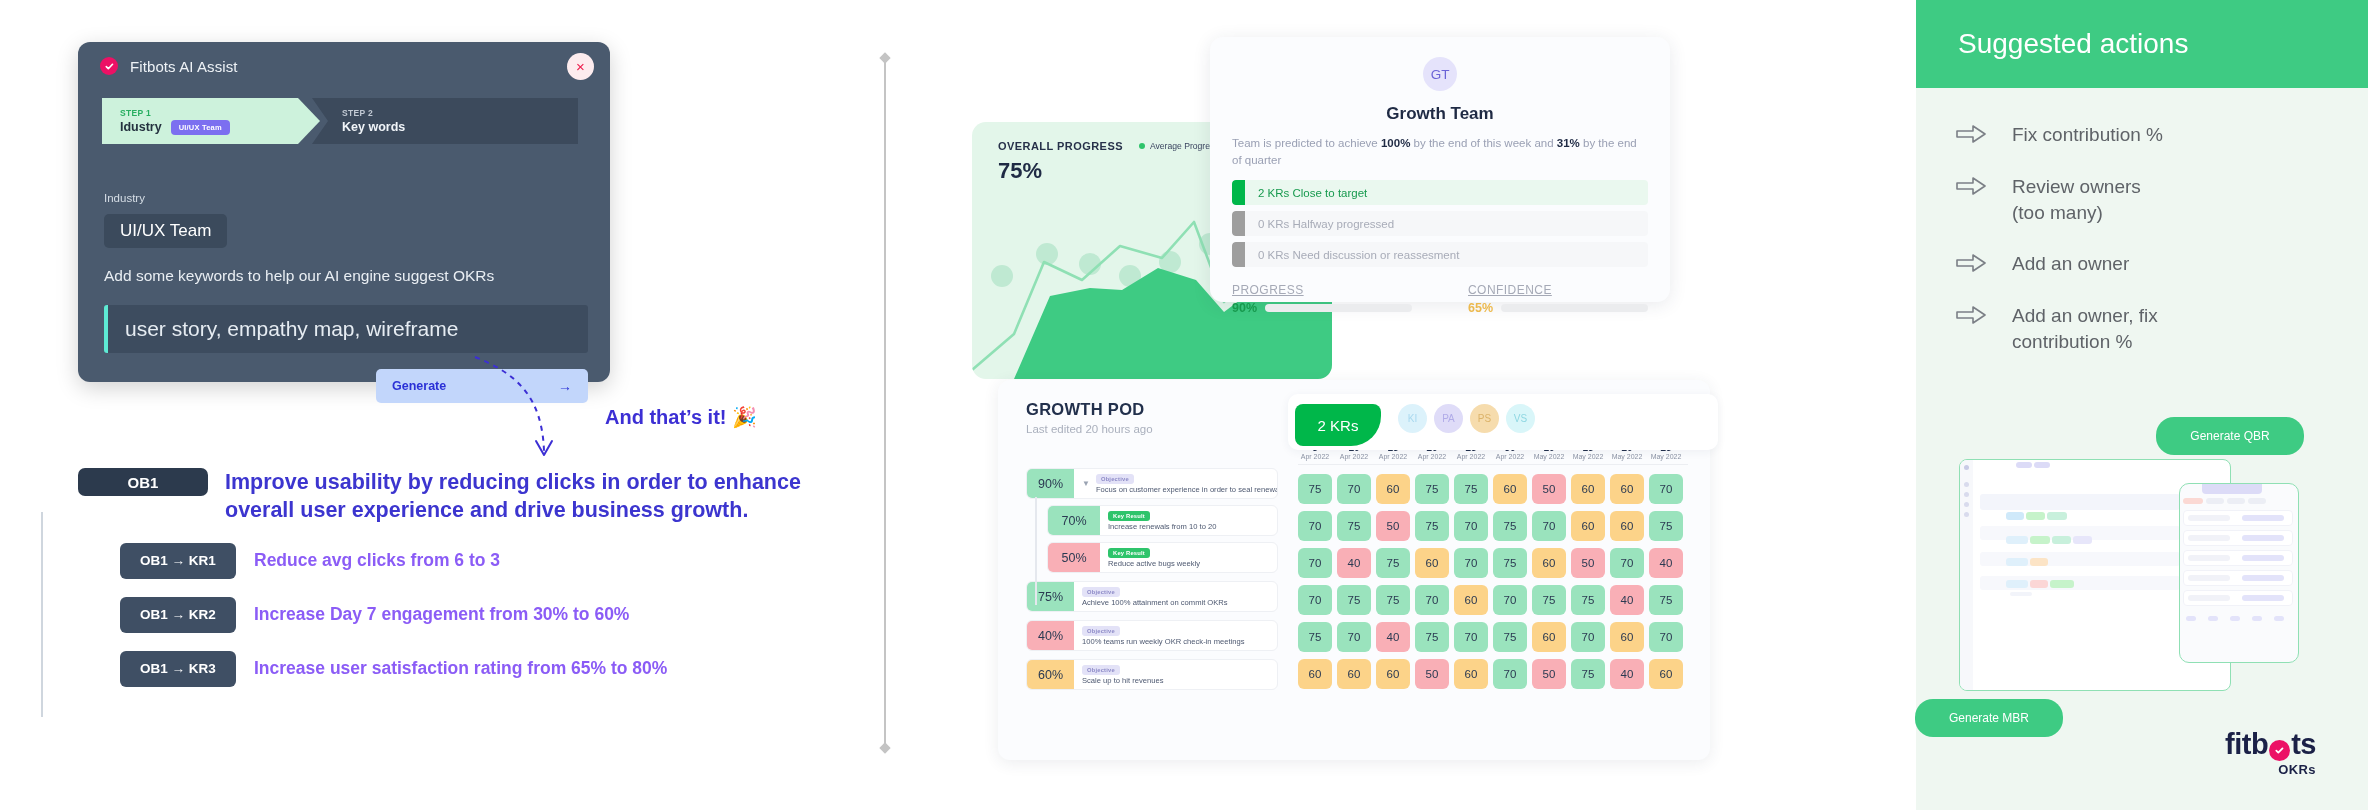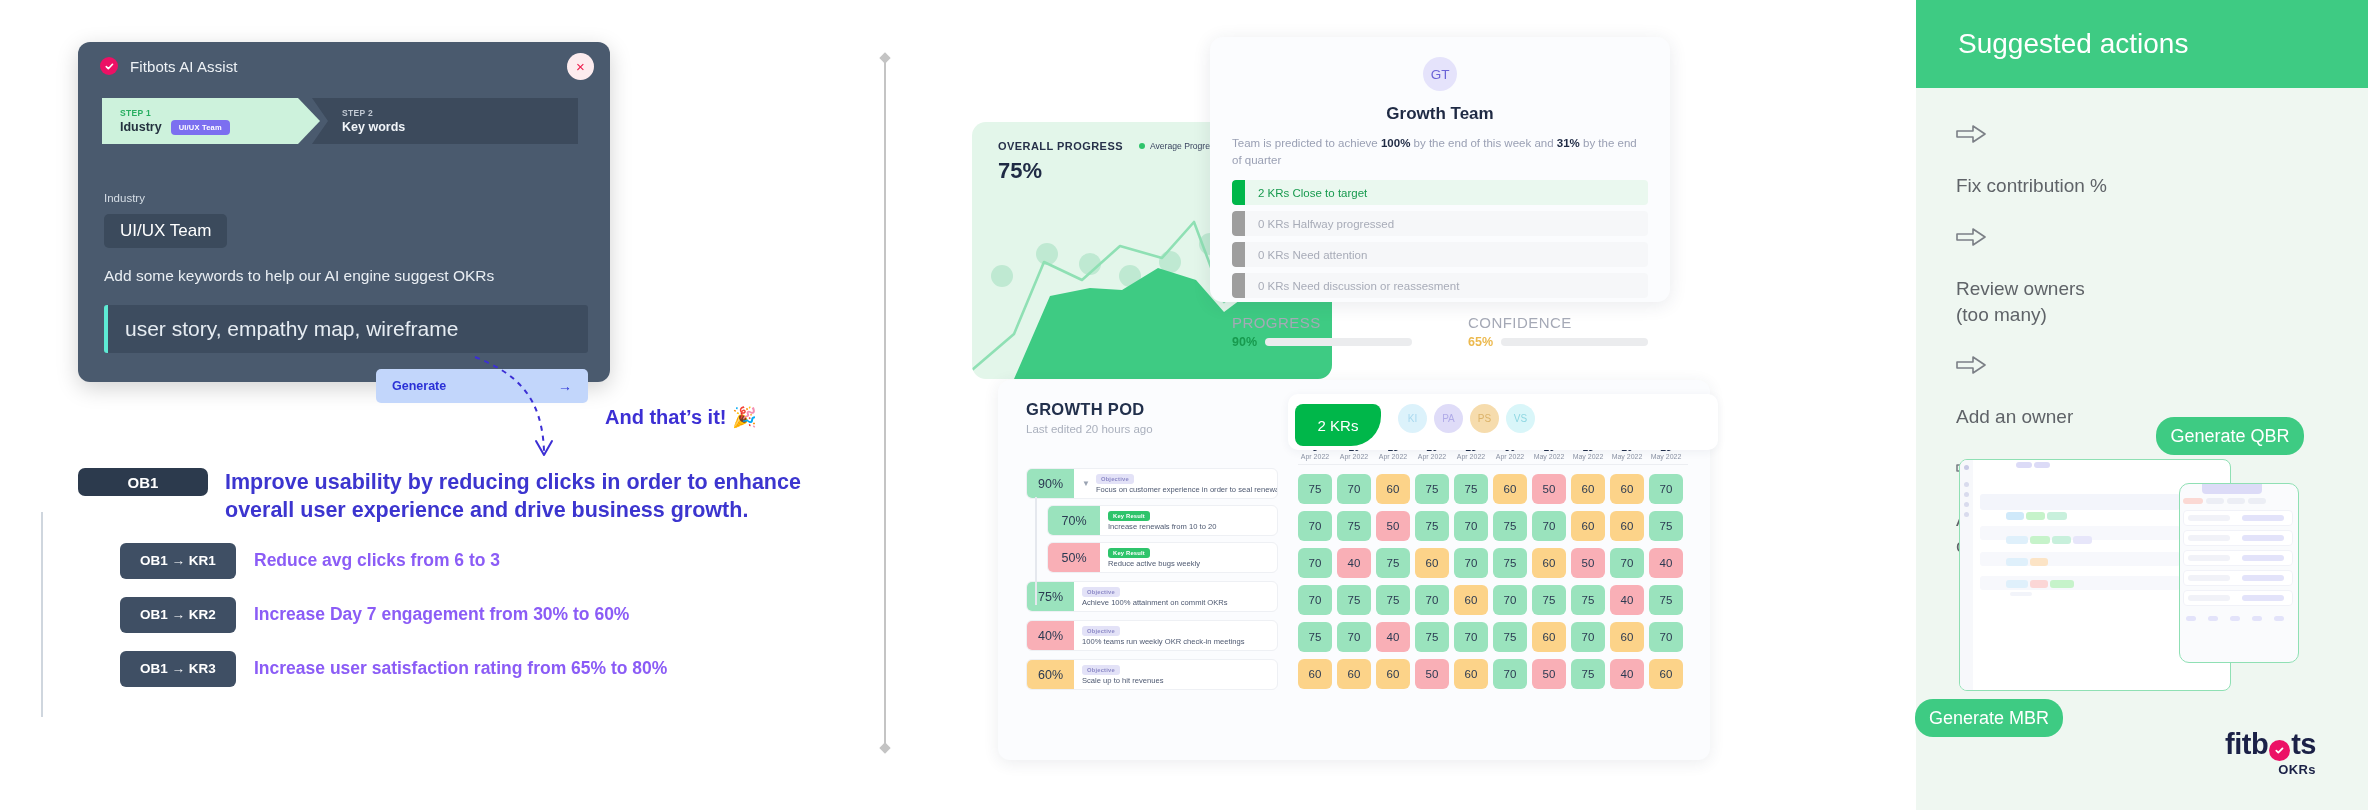--- a/index.html
+++ b/index.html
@@ -140,21 +140,21 @@
   .kr-list { margin-top:12px; display:flex; flex-direction:column; gap:6px; }
   .kr-bar { display:flex; align-items:stretch; height:25px; border-radius:4px; overflow:hidden; }
   .kr-bar .swatch { width:13px; flex:0 0 auto; border-radius:3px 0 0 3px; }
   .kr-bar .body { flex:1; display:flex; align-items:center; padding-left:13px; font-size:11.5px; }
   .kr-bar.ok .swatch { background:#00b74a; }
   .kr-bar.ok .body { background:#eaf8ef; color:#179a4e; }
   .kr-bar.dim .swatch { background:#9e9e9e; }
   .kr-bar.dim .body { background:#f6f7f9; color:#a8acb8; }
   .metrics { margin-top:16px; display:flex; gap:56px; }
   .metric { flex:1; }
-  .m-label { font-size:15px; color:#a5a9b6; letter-spacing:.45px; }
+  .m-label { font-size:12px; color:#a5a9b6; letter-spacing:.45px;text-decoration:underline; }
   .m-row { display:flex; align-items:center; gap:8px; margin-top:4px; }
   .m-val { font-size:12.5px; font-weight:bold; }
   .m-val.g { color:#179a4e; } .m-val.y { color:#ecb94e; }
   .m-track { flex:1; height:8px; border-radius:4px; background:#ebecee; overflow:hidden; }
   .m-fill { height:100%; border-radius:4px; }
 
   
   .pod {
     position:absolute; left:38px; top:380px; width:712px; height:380px;
     background:#fbfcfe; border-radius:12px; box-shadow:0 3px 16px rgba(40,50,80,.09);
@@ -202,33 +202,33 @@
   .av.pa { background:#dfdcf8; color:#b0abe8; }
   .av.ps { background:#f6dcad; color:#dcb369; }
   .av.vs { background:#d9f6f9; color:#8fd7e2; }
   .pod-white-strip { position:absolute; left:290px; top:14px; width:430px; height:56px; background:#fff; border-radius:10px; box-shadow:0 2px 10px rgba(40,50,80,.06); z-index:3; }
 
   
   .right { position:absolute; left:1916px; top:0; width:452px; height:810px; background:#eff7f1; }
   .right-head { height:88px; background:#3ecb83; display:flex; align-items:center; padding:0 42px; }
   .right-head h2 { color:#fff; font-size:28px; font-weight:normal; }
   .sugg-list { padding:34px 40px 0 40px; display:flex; flex-direction:column; gap:26px; }
-  .sugg { display:flex; align-items:flex-start; gap:26px; cursor:pointer;flex-direction:column; }
+  .sugg { display:flex; align-items:flex-start; gap:26px; cursor:pointer; }
   .sugg .arrow-ico { flex:0 0 auto; margin-top:3px; }
   .sugg .lbl { color:#5f6368; font-size:19px; line-height:1.36; }
 
   .mock { position:absolute; left:43px; top:459px; width:340px; height:260px; }
   .mock-win { position:absolute; left:0; top:0; width:272px; height:232px; background:#fff; border:1.5px solid #8fe0b4; border-radius:8px; overflow:hidden; }
   .mock-side { position:absolute; left:0; top:0; width:13px; height:100%; background:#f7f8fb; }
   .mock-dot { position:absolute; width:5px; height:5px; border-radius:50%; background:#c9cbe6; left:4px; }
   .mock-bar { position:absolute; border-radius:3px; }
   .mock-phone { position:absolute; right:0; top:24px; width:120px; height:180px; background:#fafbfd; border:1.5px solid #8fe0b4; border-radius:10px; overflow:hidden; }
   .qbr-tip, .mbr-tip {
     position:absolute; background:#3ecb83; color:#fff; border-radius:18px;
-    display:flex; align-items:center; justify-content:center; font-size:18px;
+    display:flex; align-items:center; justify-content:center; font-size:12px;
   }
   .qbr-tip { right:-5px; top:-42px; width:148px; height:38px; }
   .mbr-tip { left:-44px; bottom:-18px; width:148px; height:38px; }
 
   .logo { position:absolute; right:52px; bottom:33px; text-align:right; }
   .logo-main { font-size:29px; font-weight:bold; color:#1b2147; letter-spacing:-.5px; display:flex; align-items:baseline; }
   .logo-o { width:21px; height:21px; border-radius:50%; background:#ec1165; display:inline-flex; align-items:center; justify-content:center; margin:0 1px; position:relative; top:2px; }
   .logo-sub { font-size:13px; font-weight:bold; color:#1b2147; letter-spacing:.4px; margin-top:1px; }
 </style>
 </head>
@@ -346,24 +346,20 @@
         <span>Team is predicted to achieve </span><b>100%</b><span> by the end of this week and </span><b>31%</b><span> by the end of quarter</span>
       </div>
       <div class="kr-list">
         <div class="kr-bar ok">
           <span class="swatch"></span>
           <span class="body">2 KRs Close to target</span>
         </div>
         <div class="kr-bar dim">
           <span class="swatch"></span>
           <span class="body">0 KRs Halfway progressed</span>
-        </div>
-        <div class="kr-bar dim">
-          <span class="swatch"></span>
-          <span class="body">0 KRs Need attention</span>
         </div>
         <div class="kr-bar dim">
           <span class="swatch"></span>
           <span class="body">0 KRs Need discussion or reassesment</span>
         </div>
       </div>
       <div class="metrics">
         <div class="metric">
           <div class="m-label">PROGRESS</div>
           <div class="m-row">

